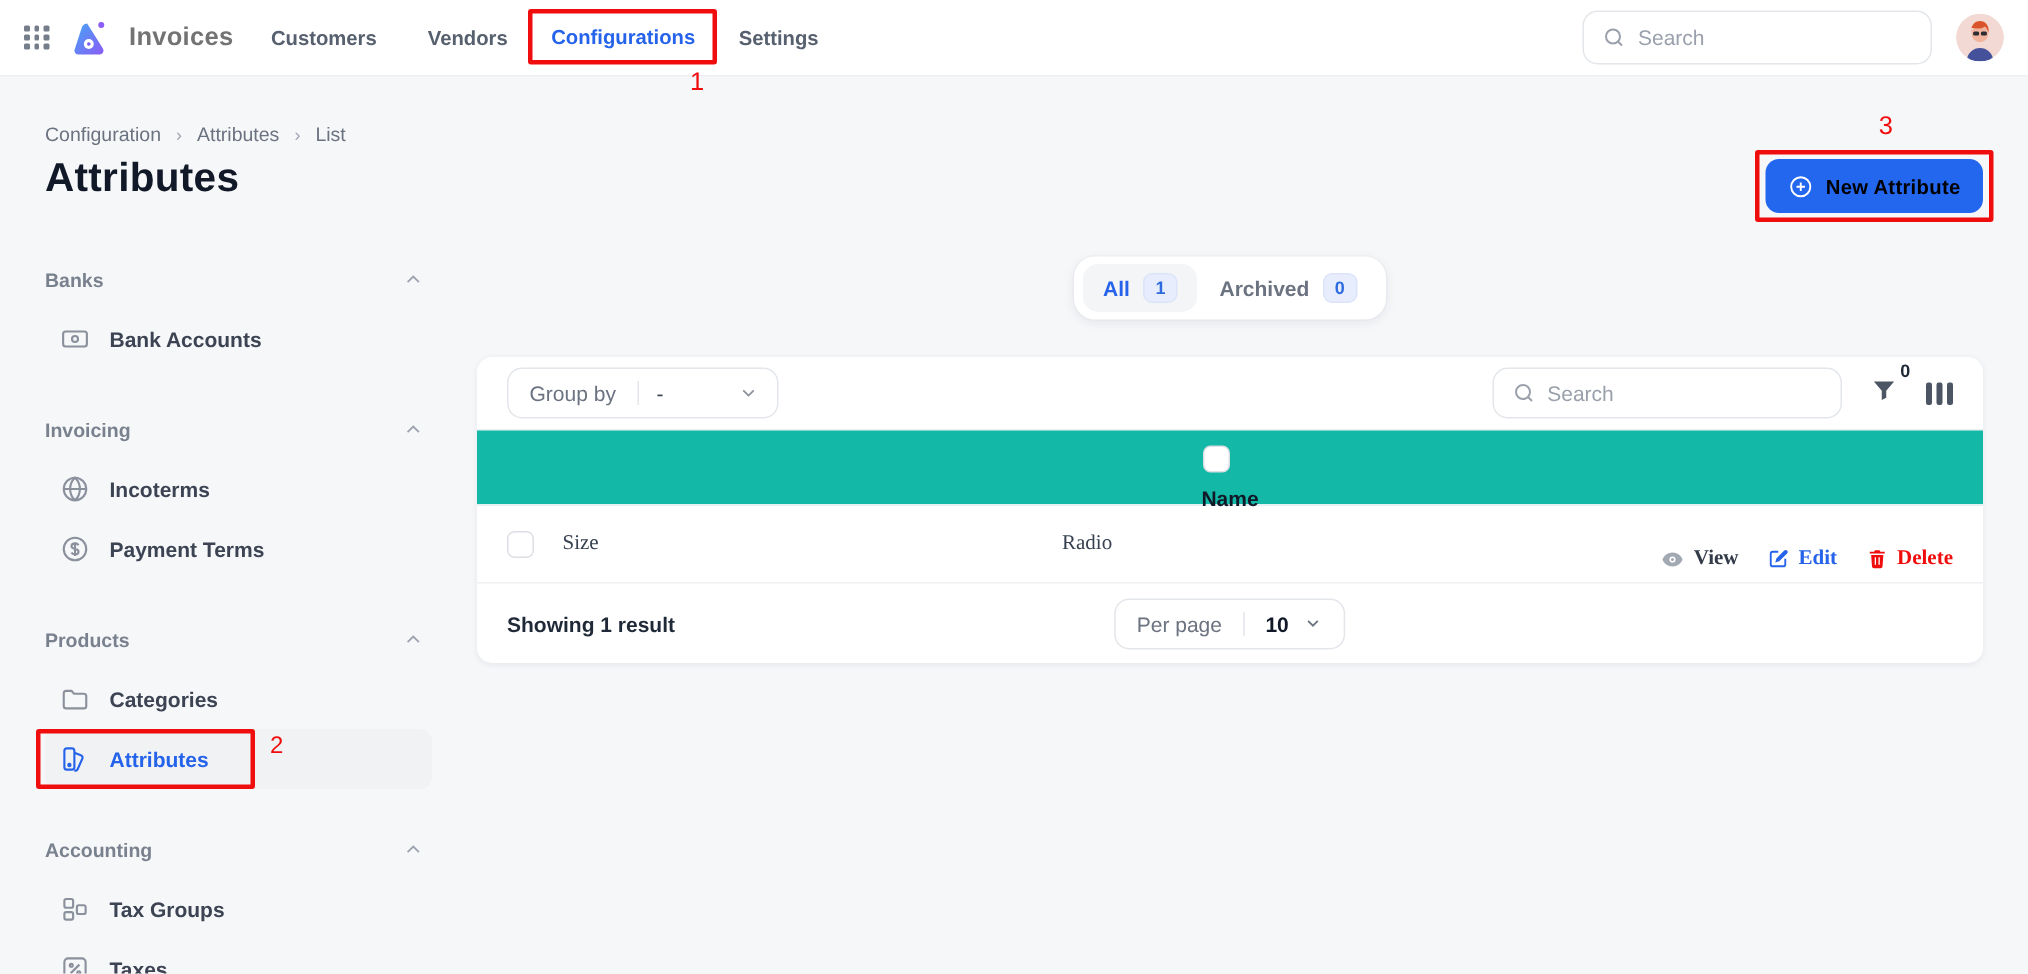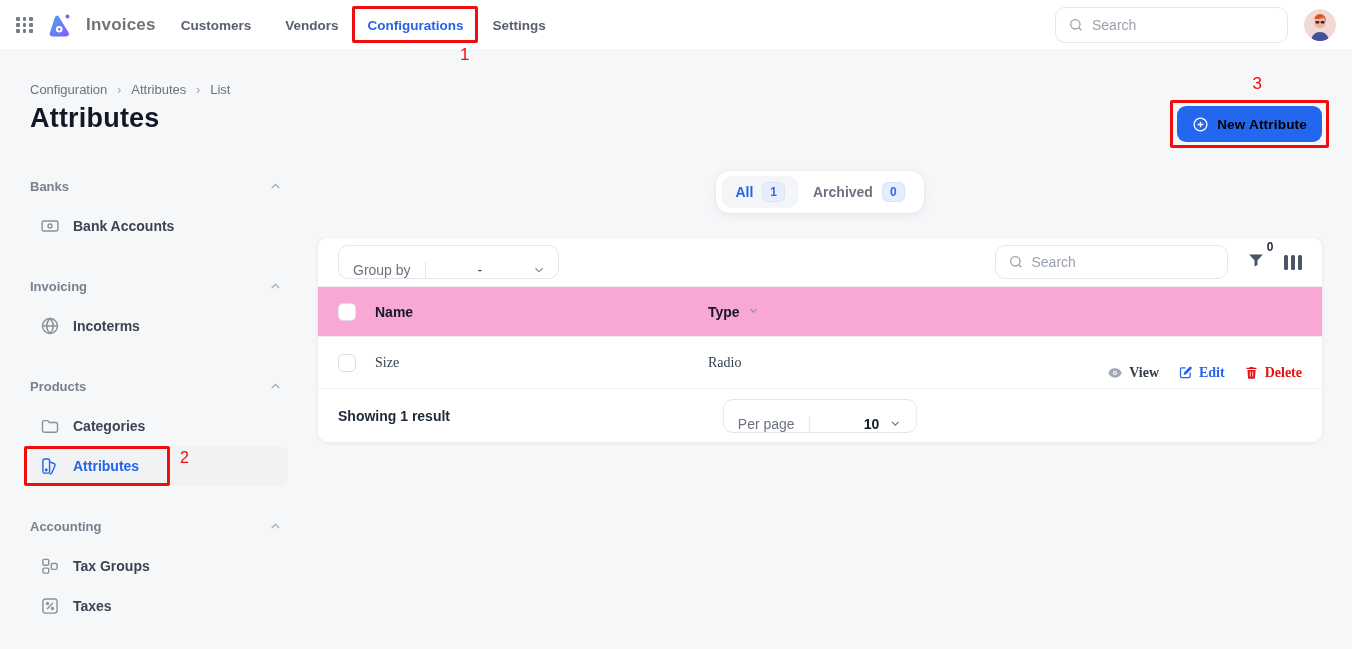--- a/index.html
+++ b/index.html
@@ -89,39 +89,39 @@
     background: #e7edfc; border: 1px solid #dbe4f9; color: #2f6bdf; font-size: 12px; font-weight: 600;
     border-radius: 6px; padding: 1px 7px; line-height: 16px;
   }
 
   
   .card {
     position: absolute; left: 318px; top: 187px; width: 1004px; background: #fff;
     border-radius: 10px; box-shadow: 0 1px 4px rgba(20,30,50,.07); overflow: visible;
   }
   .toolbar { height: 49px; display: flex; align-items: center; padding: 0 20px; border-bottom: 1px solid #eceef1; }
-  .split-pill { height: 34px; display: flex; align-items: flex-end; border: 1px solid #e3e6ea; border-radius: 10px; background: #fff; overflow: hidden; gap: 40px; }
+  .split-pill { height: 34px; display: flex; align-items: center; border: 1px solid #e3e6ea; border-radius: 10px; background: #fff; overflow: hidden; }
   .split-pill .seg { display: flex; align-items: center; font-size: 14px; padding: 0 14px; }
   .split-pill .seg.label { color: #6b7280; border-right: 1px solid #e3e6ea; }
   .split-pill .seg.value { color: #374151; gap: 10px; cursor: pointer; }
   .groupby .seg.value { width: 92px; justify-content: space-between; padding: 0 12px; }
   .toolbar-right { margin-left: auto; display: flex; align-items: center; gap: 19px; }
   .dg-search {
     width: 233px; height: 34px; border: 1px solid #e3e6ea; border-radius: 10px;
     display: flex; align-items: center; padding: 0 12px; gap: 8px;
   }
   .dg-search input { border: none; outline: none; width: 100%; font-size: 14px; color: #374151; font-family: inherit; background: transparent; }
   .dg-search input::placeholder { color: #9aa1ac; }
   .filter-wrap { position: relative; display: flex; cursor: pointer; }
   .filter-count { position: absolute; top: -11px; right: -9px; font-size: 12px; font-weight: 700; color: #1f2937; }
   .cols-icon { display: flex; gap: 2.5px; cursor: pointer; }
   .cols-icon i { width: 4.5px; height: 15px; background: #4b5563; border-radius: 1.5px; }
 
   .dg-row { display: flex; align-items: center; padding: 0 20px; }
-  .dg-head { height: 50px; background: #f9a8d4; border-bottom: 1px solid #eceef1; }
+  .dg-head { height: 50px; background: #14b8a6; border-bottom: 1px solid #eceef1; flex-direction: column; }
   .dg-data { height: 52px; background: #fff; border-bottom: 1px solid #eef0f2; font-family: Liberation Serif, serif; }
   .cell-check { width: 37px; flex: 0 0 37px; display: flex; align-items: center; }
   .checkbox { width: 18px; height: 18px; border: 1.5px solid #dcdfe4; border-radius: 5px; background: #fff; cursor: pointer; }
   .cell-name { flex: 0 0 333px; font-size: 14px; }
   .cell-type { flex: 1 1 auto; font-size: 14px; display: flex; align-items: flex-start; gap: 7px; }
   .dg-head .cell-name, .dg-head .cell-type { font-weight: 700; color: #111827; }
   .dg-data .cell-name, .dg-data .cell-type { font-weight: 400; color: #374151; }
   .cell-actions { margin-left: auto; display: flex; align-items: center; gap: 19px; }
   .action { display: flex; align-items: center; gap: 6px; font-size: 14px; font-weight: 600; cursor: pointer; margin-top: 20px; }
   .action.view { color: #333b49; }
@@ -256,20 +256,29 @@
       </div>
       <div class="sb-item">
         <span class="sb-icon">
           <svg width="20" height="20" viewBox="0 0 24 24" fill="none" stroke="currentColor" stroke-width="1.7">
               <circle cx="12" cy="12" r="9"></circle>
               <path d="M3 12h18M12 3c2.6 2.4 3.9 5.6 3.9 9S14.6 18.6 12 21c-2.6-2.4-3.9-5.6-3.9-9S9.4 5.4 12 3z"></path>
             </svg>
         </span>
         <span>Incoterms</span>
       </div>
+      <div class="sb-item">
+        <span class="sb-icon">
+          <svg width="20" height="20" viewBox="0 0 24 24" fill="none" stroke="currentColor" stroke-width="1.7">
+              <circle cx="12" cy="12" r="9"></circle>
+              <path d="M12 6.5v11M14.8 9c-.5-1-1.5-1.5-2.8-1.5-1.6 0-2.8.9-2.8 2.2 0 2.9 5.6 1.5 5.6 4.4 0 1.3-1.2 2.2-2.8 2.2-1.3 0-2.3-.5-2.8-1.5"></path>
+            </svg>
+        </span>
+        <span>Payment Terms</span>
+      </div>
     </div>
 
     <div class="sb-section">
       <div class="sb-header">
         <span>Products</span>
         <span class="chev">
             <svg width="13" height="13" viewBox="0 0 24 24" fill="none" stroke="#9ca3af" stroke-width="2.2">
               <path d="m5 15 7-7 7 7"></path>
             </svg>
           </span>

